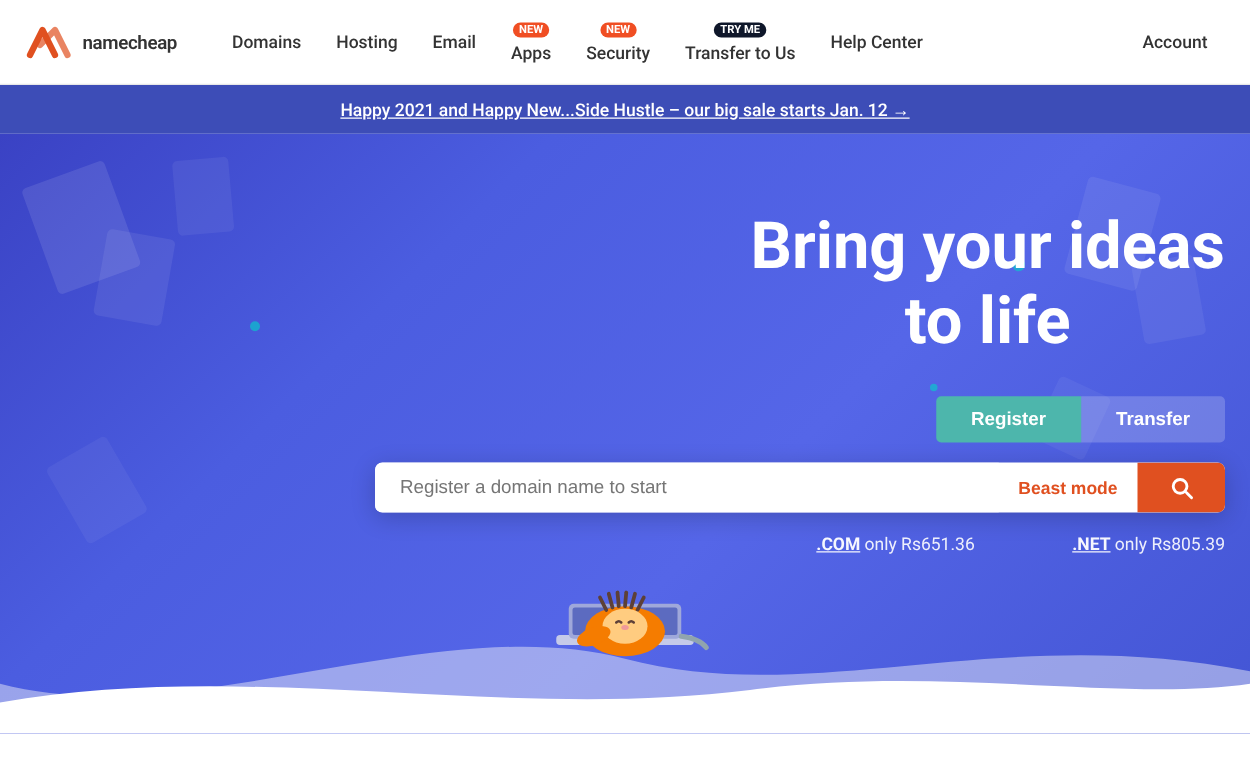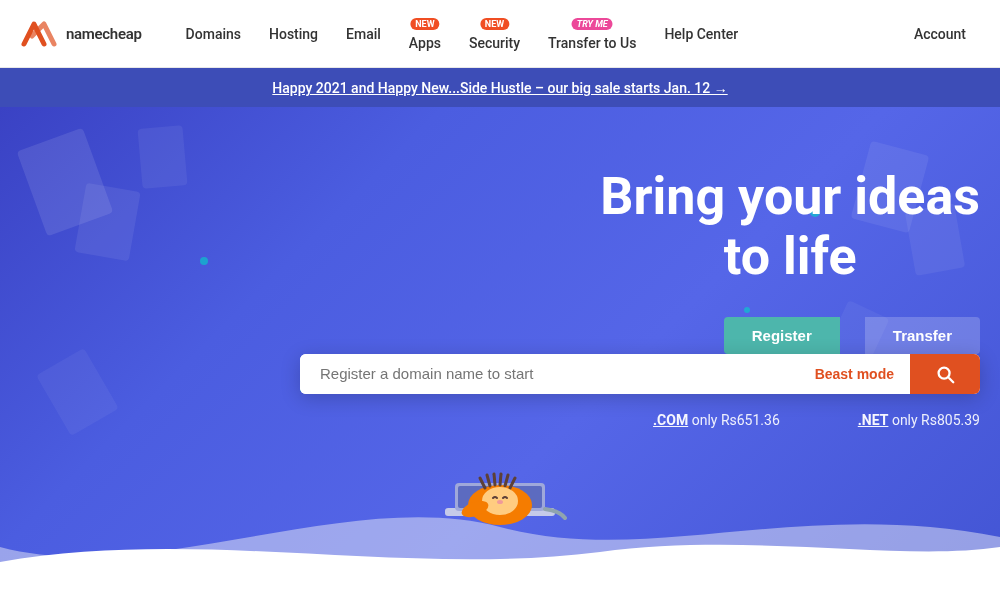--- a/index.html
+++ b/index.html
@@ -58,21 +58,21 @@
       left: 50%;
       transform: translateX(-50%);
       font-size: 9px;
       font-weight: 700;
       padding: 1px 5px;
       border-radius: 8px;
       color: #fff;
       white-space: nowrap;
     }
     .badge-new { background: #f04e23; }
-    .badge-tryme { background: #ec4899; font-style: italic; }
+    .badge-tryme { background: #0f172a; }
     .nav-item-with-badge { padding-top: 18px; }
     .nav-account { margin-left: auto; font-size: 14px; color: #333; font-weight: 500; cursor: pointer; }
 
     
     .announcement-bar {
       background: #3d4db7;
       text-align: center;
       padding: 10px 20px;
     }
     .announcement-bar a {
@@ -175,23 +175,23 @@
       text-align: center;
       line-height: 1.15;
       margin-bottom: 30px;
       position: relative;
       z-index: 2;
     }
 
     
     .search-tabs {
       display: flex;
+      margin-bottom: 16px;
       position: relative;
       z-index: 2;
-      gap: 25px;
     }
     .tab-btn {
       padding: 10px 28px;
       font-size: 15px;
       font-weight: 600;
       cursor: pointer;
       border: none;
       outline: none;
     }
     .tab-btn-active {

